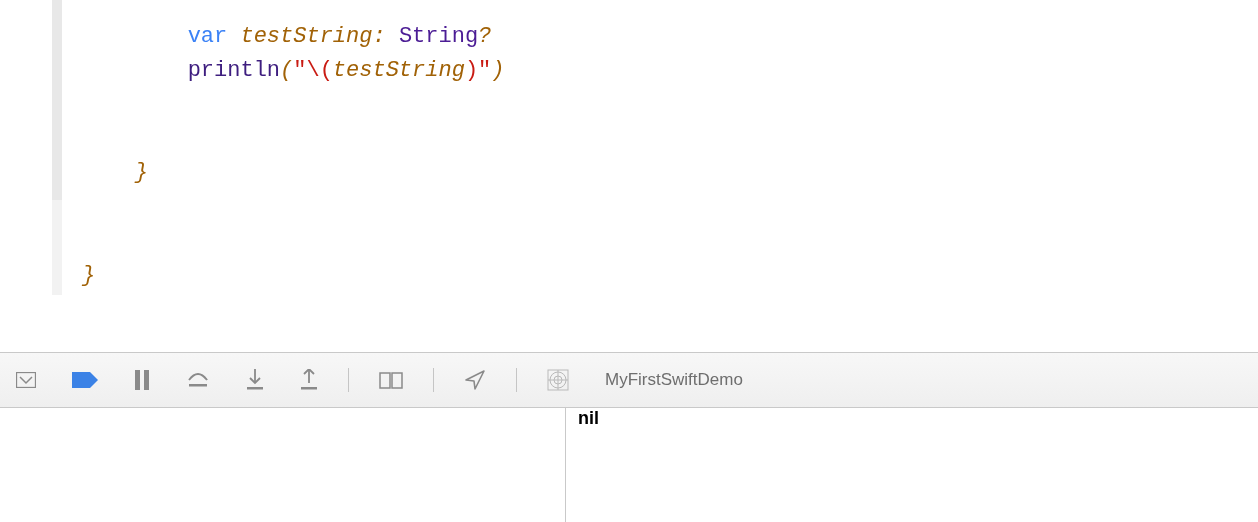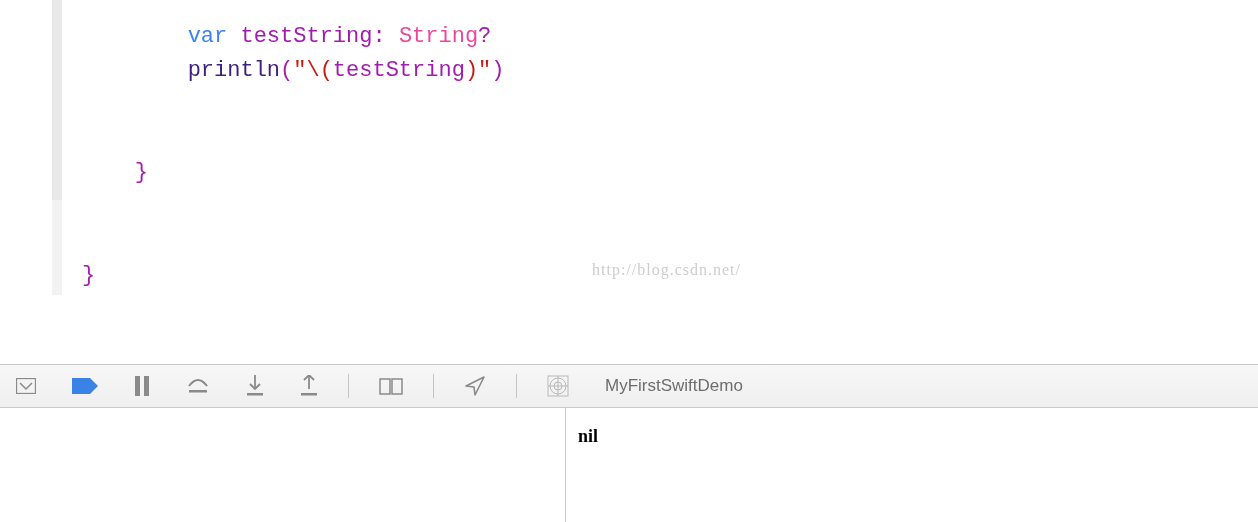--- a/index.html
+++ b/index.html
@@ -43,35 +43,35 @@
     }
     .code-content {
       flex: 1;
       padding: 20px 0 0 20px;
       font-size: 22px;
       line-height: 1.55;
       position: relative;
     }
     .code-line { white-space: pre; }
     .kw-var { color: #3b82f6; }
-    .kw-type { color: #ec4899; }
+    .kw-type { color: #4c1d95; }
     .fn-call { color: #3e1e7f; margin-top: 20px; }
     .str { color: #c91b13; }
-    .plain { color: #a21caf; }
+    .plain { color: #a16207; font-style: italic; }
     .watermark {
       position: absolute;
       left: 530px;
       top: 258px;
       color: #cdcdcd;
       font-family: "SimSun", serif;
       font-size: 16px;
       letter-spacing: 1px;
     }
     .debug-toolbar {
-      height: 44px;
+      height: 56px;
       background: linear-gradient(#f7f7f7, #efefef);
       border-top: 1px solid #c9c9c9;
       border-bottom: 1px solid #c9c9c9;
       display: flex;
       align-items: center;
       padding: 0 16px;
       gap: 36px;
     }
     .tb-icon {
       display: flex;
@@ -99,22 +99,22 @@
       border-top: none;
       background: #ffffff;
     }
     .variables-panel {
       width: 566px;
       border-right: 1px solid #c9c9c9;
       padding: 10px;
     }
     .console-panel {
       flex: 1;
-      padding: 18px 12px;
-      font-family: Liberation Serif, serif;
+      padding: 0 12px;
+      font-family: Liberation Sans, sans-serif;
       font-size: 18px;
       font-weight: bold;
       color: #000000;
     }
     .icon-active { color: #3b82e6; }
   </style>
 </head>
 <body>
 
 <div class="editor-area">
@@ -124,21 +124,20 @@
   </div>
   <div class="code-content">
     <div class="code-line"><span class="plain">        </span><span class="kw-var">var</span><span class="plain"> testString: </span><span class="kw-type">String</span><span class="plain">?</span></div>
     <div class="code-line"><span class="plain">        </span><span class="fn-call">println</span><span class="plain">(</span><span class="str">"</span><span class="str">\(</span><span class="plain">testString</span><span class="str">)</span><span class="str">"</span><span class="plain">)</span></div>
     <div class="code-line"><span class="plain"></span>&nbsp;</div>
     <div class="code-line"><span class="plain"></span>&nbsp;</div>
     <div class="code-line"><span class="plain">    }</span></div>
     <div class="code-line"><span class="plain"></span>&nbsp;</div>
     <div class="code-line"><span class="plain"></span>&nbsp;</div>
     <div class="code-line"><span class="plain">}</span></div>
-    <div class="watermark">http://blog.csdn.net/</div>
   </div>
 </div>
 
 <div class="debug-toolbar">
   <span class="tb-icon">
     <svg width="20" height="16" viewBox="0 0 20 16">
         <rect x="0.5" y="0.5" width="19" height="15" fill="none" stroke="#8a8a8a" stroke-width="1.3"></rect>
         <path d="M4 5 L10 11 L16 5" fill="none" stroke="#8a8a8a" stroke-width="1.5"></path>
       </svg>
   </span>

